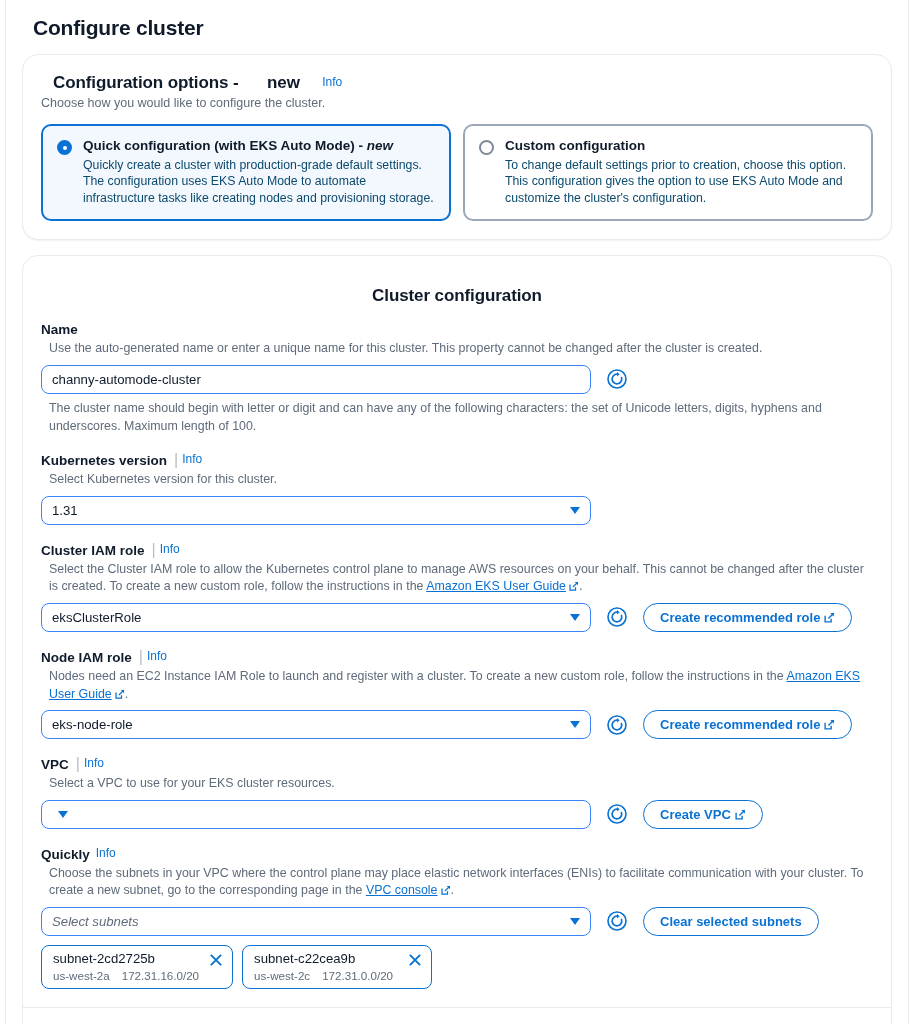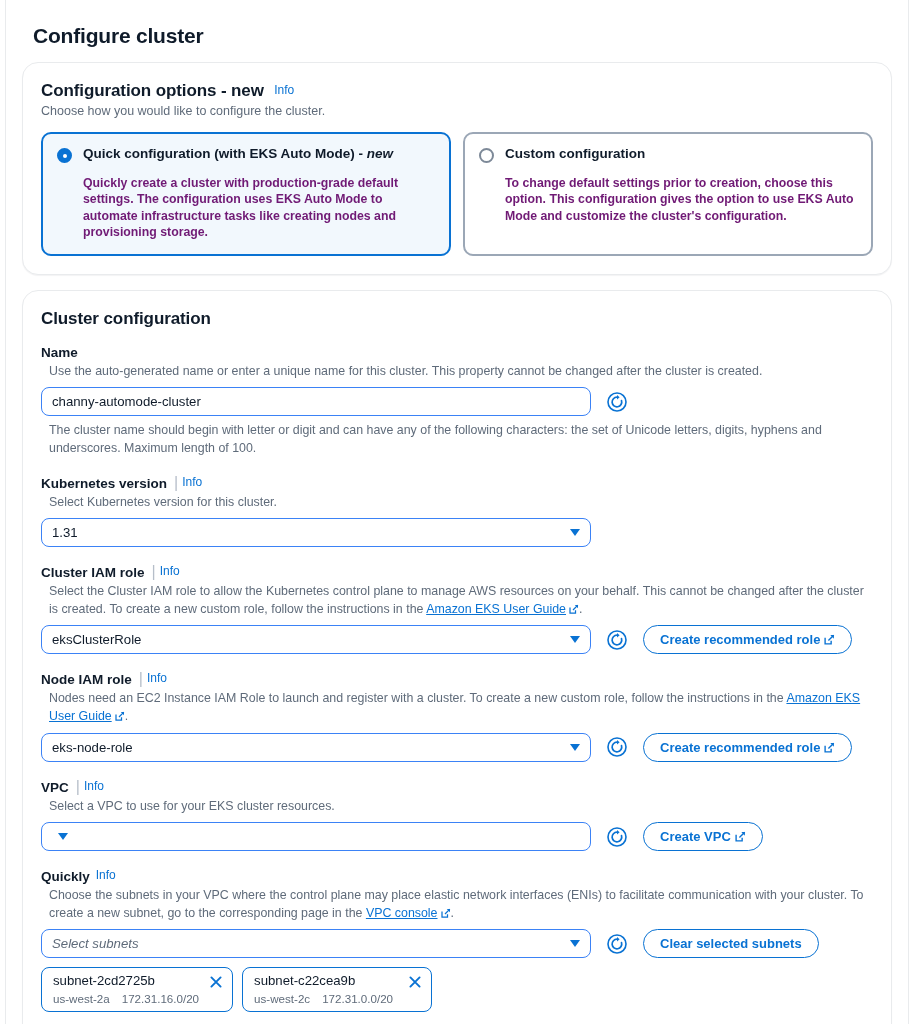--- a/index.html
+++ b/index.html
@@ -15,21 +15,21 @@
 
   .page-frame {
     position: absolute;
     left: 5px;
     top: 0px;
     width: 904px;
     height: 1024px;
     border-left: 1px solid #e9ebed;
     border-right: 1px solid #e9ebed;
     background: #ffffff;
-    padding: 8px 16px;
+    padding: 0 16px;
   }
 
   .page-title {
     font-size: 21px;
     font-weight: bold;
     letter-spacing: -0.2px;
     color: #0f1b2a;
     margin: 16px 0 14px 11px;
   }
 
@@ -39,22 +39,23 @@
     border-radius: 16px;
     background: #ffffff;
     box-shadow: 0 1px 1px rgba(0,28,36,0.05);
   }
   .card-body { padding: 18px 18px 18px 18px; }
 
   .section-heading {
     font-size: 17px;
     font-weight: bold;
     color: #0f1b2a;
-    margin: 0;
+    margin: 12px;
     letter-spacing: -0.1px;
+    text-align: center;
   }
   .section-sub {
     font-size: 12.5px;
     color: #5f6b7a;
     margin: 3px 0 0 0;
   }
 
   .info-link {
     font-size: 12px;
     color: #0972d3;
@@ -110,25 +111,24 @@
   }
   .tile-title {
     font-size: 13.5px;
     font-weight: bold;
     color: #0f1b2a;
     line-height: 1.25;
   }
   .tile-title .ital { font-style: italic; }
   .tile-desc {
     font-size: 12.3px;
-    color: #701a75;
+    color: #0c4a6e;
     line-height: 1.34;
-    margin-top: 12px;
+    margin-top: 2px;
     max-width: 385px;
-    font-weight: bold;
   }
 
   
   .field { margin-top: 16px; }
   .field-label {
     font-size: 13.5px;
     font-weight: bold;
     color: #0f1b2a;
     display: inline-block;
   }

